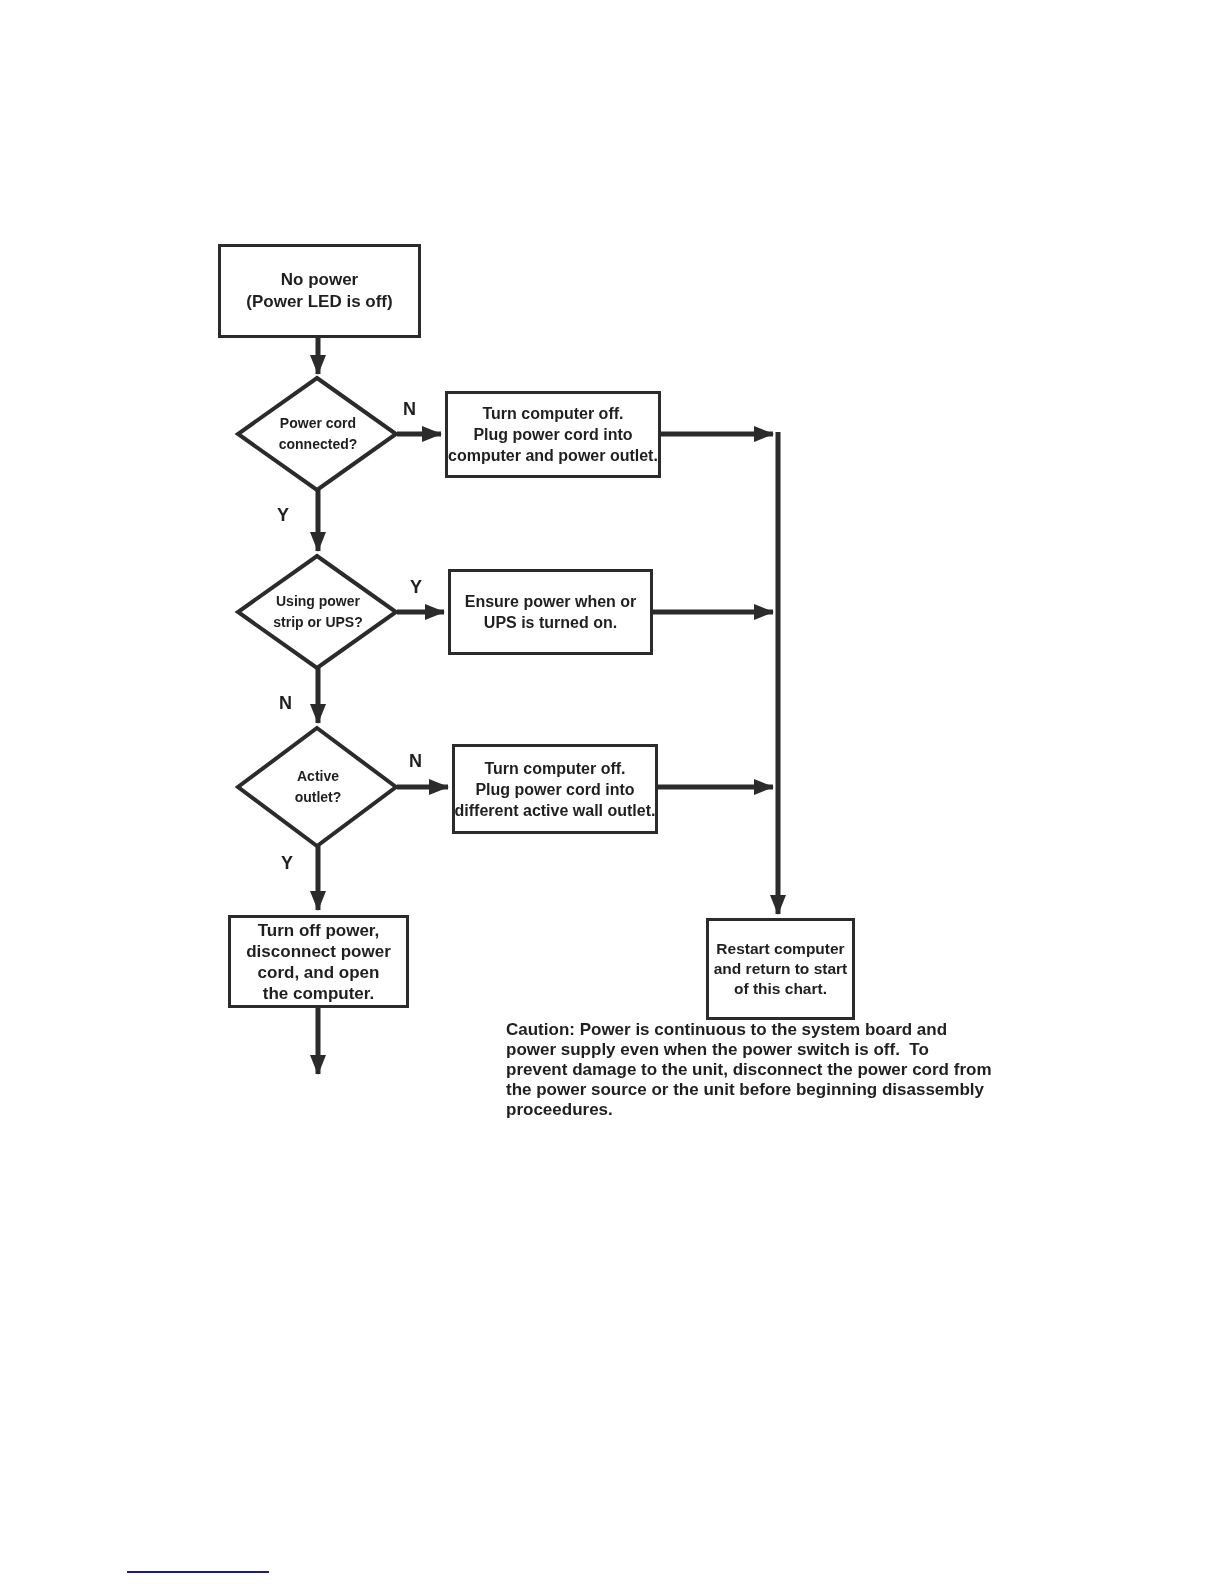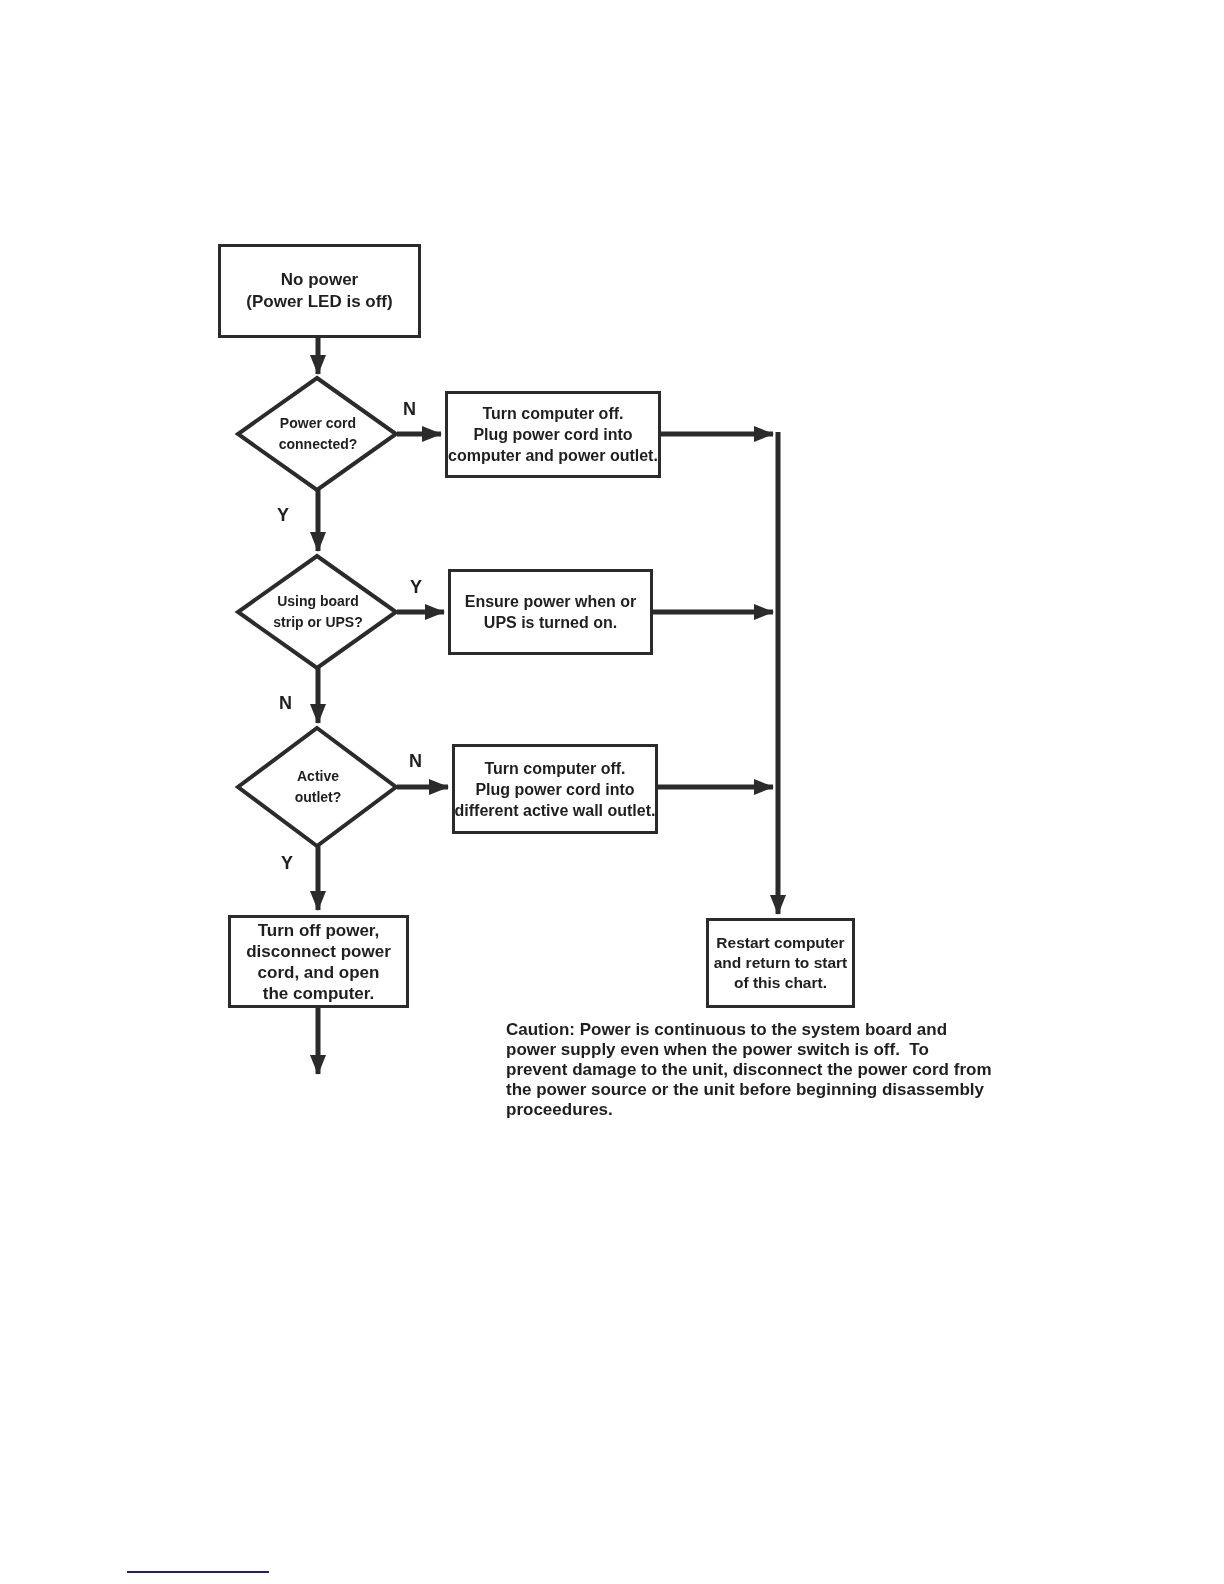--- a/index.html
+++ b/index.html
@@ -32,21 +32,21 @@
     font-weight: 700;
     color: #1f1f1f;
     white-space: pre;
   }
   .node.start   { left:218px; top:232px;  width:203px; height:94px; font-size:17px; line-height:22px;margin-top:12px; }
   .node.rbox1   { left:445px; top:391px;  width:216px; height:87px; font-size:16px; line-height:21px; }
   .node.rbox2   { left:448px; top:569px;  width:205px; height:86px; font-size:16px; line-height:21px; }
   .node.rbox3   { left:452px; top:744px;  width:206px; height:90px; font-size:16px; line-height:21px; }
   .node.lbox    { left:228px; top:915px;  width:181px; height:93px; font-size:17px; line-height:21px; }
   .node.gotobox { left:243px; top:1079px; width:154px; height:94px; font-size:17px; line-height:22px; }
-  .node.restart { left:706px; top:918px;  width:149px; height:90px; font-size:15.5px; line-height:20px; }
+  .node.restart { left:706px; top:918px;  width:149px; height:102px; font-size:15.5px; line-height:20px; }
 
   .diamond-label {
     position: absolute;
     display: flex;
     align-items: center;
     justify-content: center;
     text-align: center;
     font-weight: 700;
     font-size: 14px;
     line-height: 21px;
@@ -143,21 +143,21 @@
 cord, and open
 the computer.</div>
 
 
   <div class="node restart">Restart computer
 and return to start
 of this chart.</div>
 
   <div class="diamond-label d1">Power cord
 connected?</div>
-  <div class="diamond-label d2">Using board
+  <div class="diamond-label d2">Using power
 strip or UPS?</div>
   <div class="diamond-label d3">Active
 outlet?</div>
 
   <div class="branch d1-no">N</div>
   <div class="branch d1-yes">Y</div>
   <div class="branch d2-yes">Y</div>
   <div class="branch d2-no">N</div>
   <div class="branch d3-no">N</div>
   <div class="branch d3-yes">Y</div>

